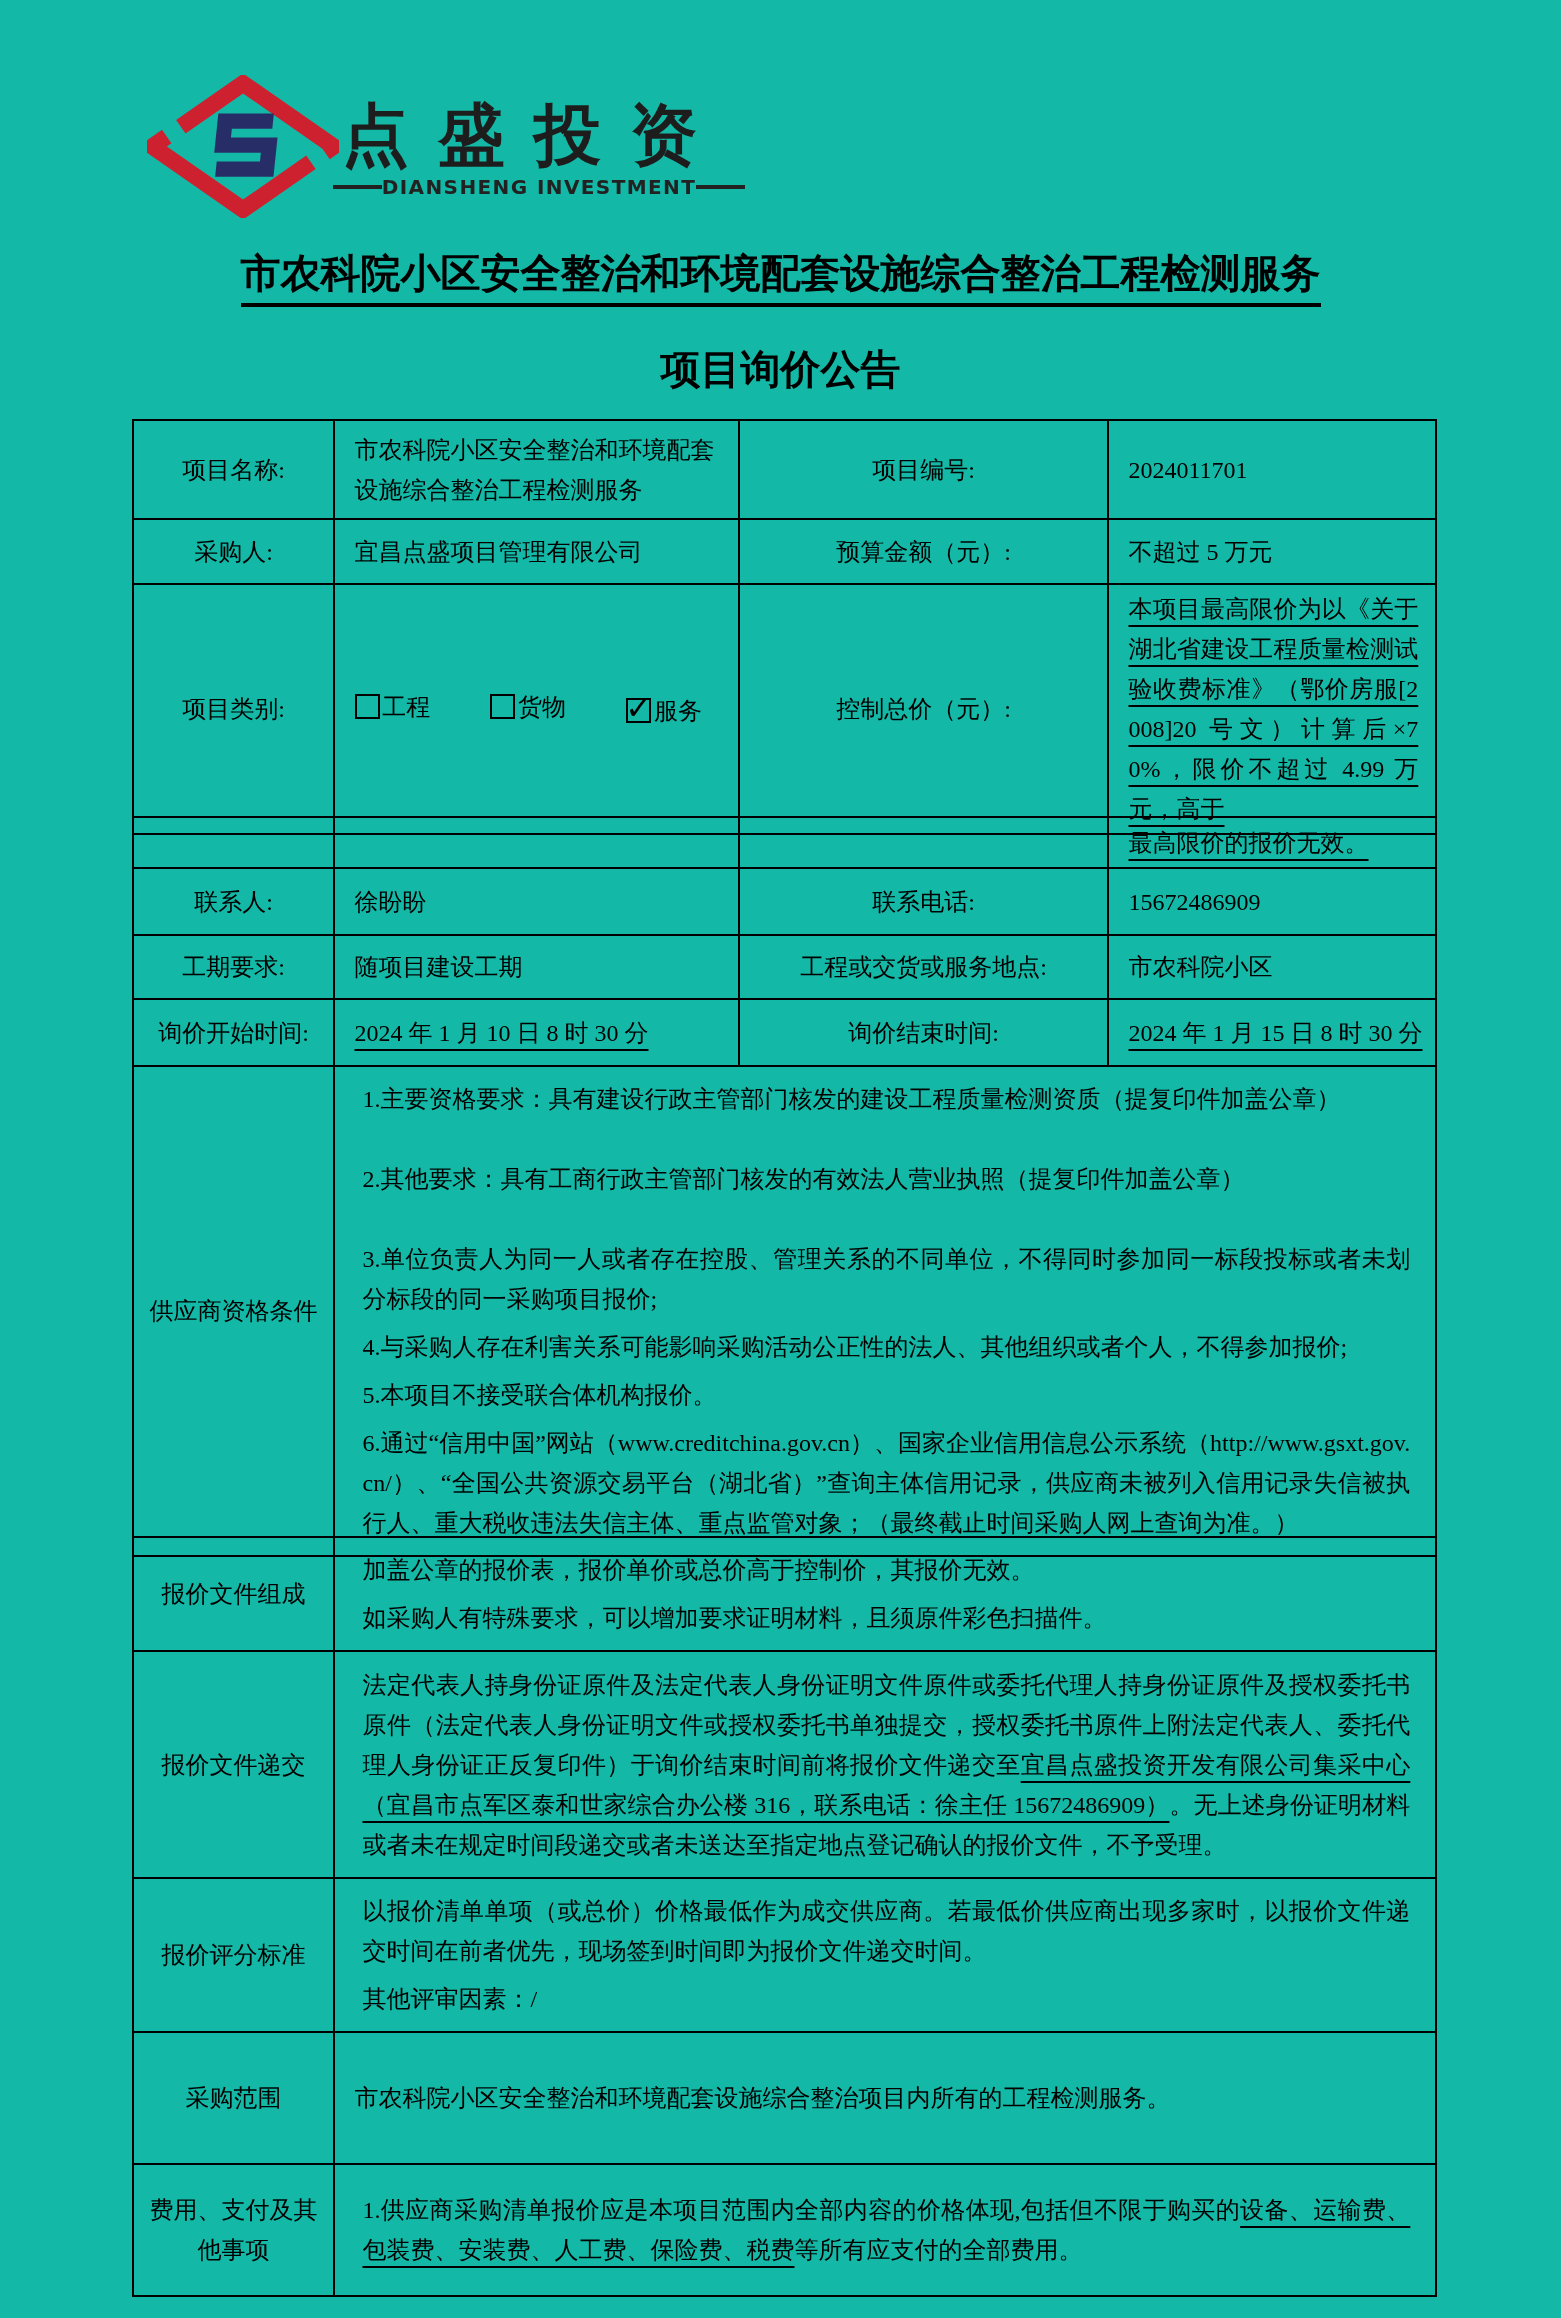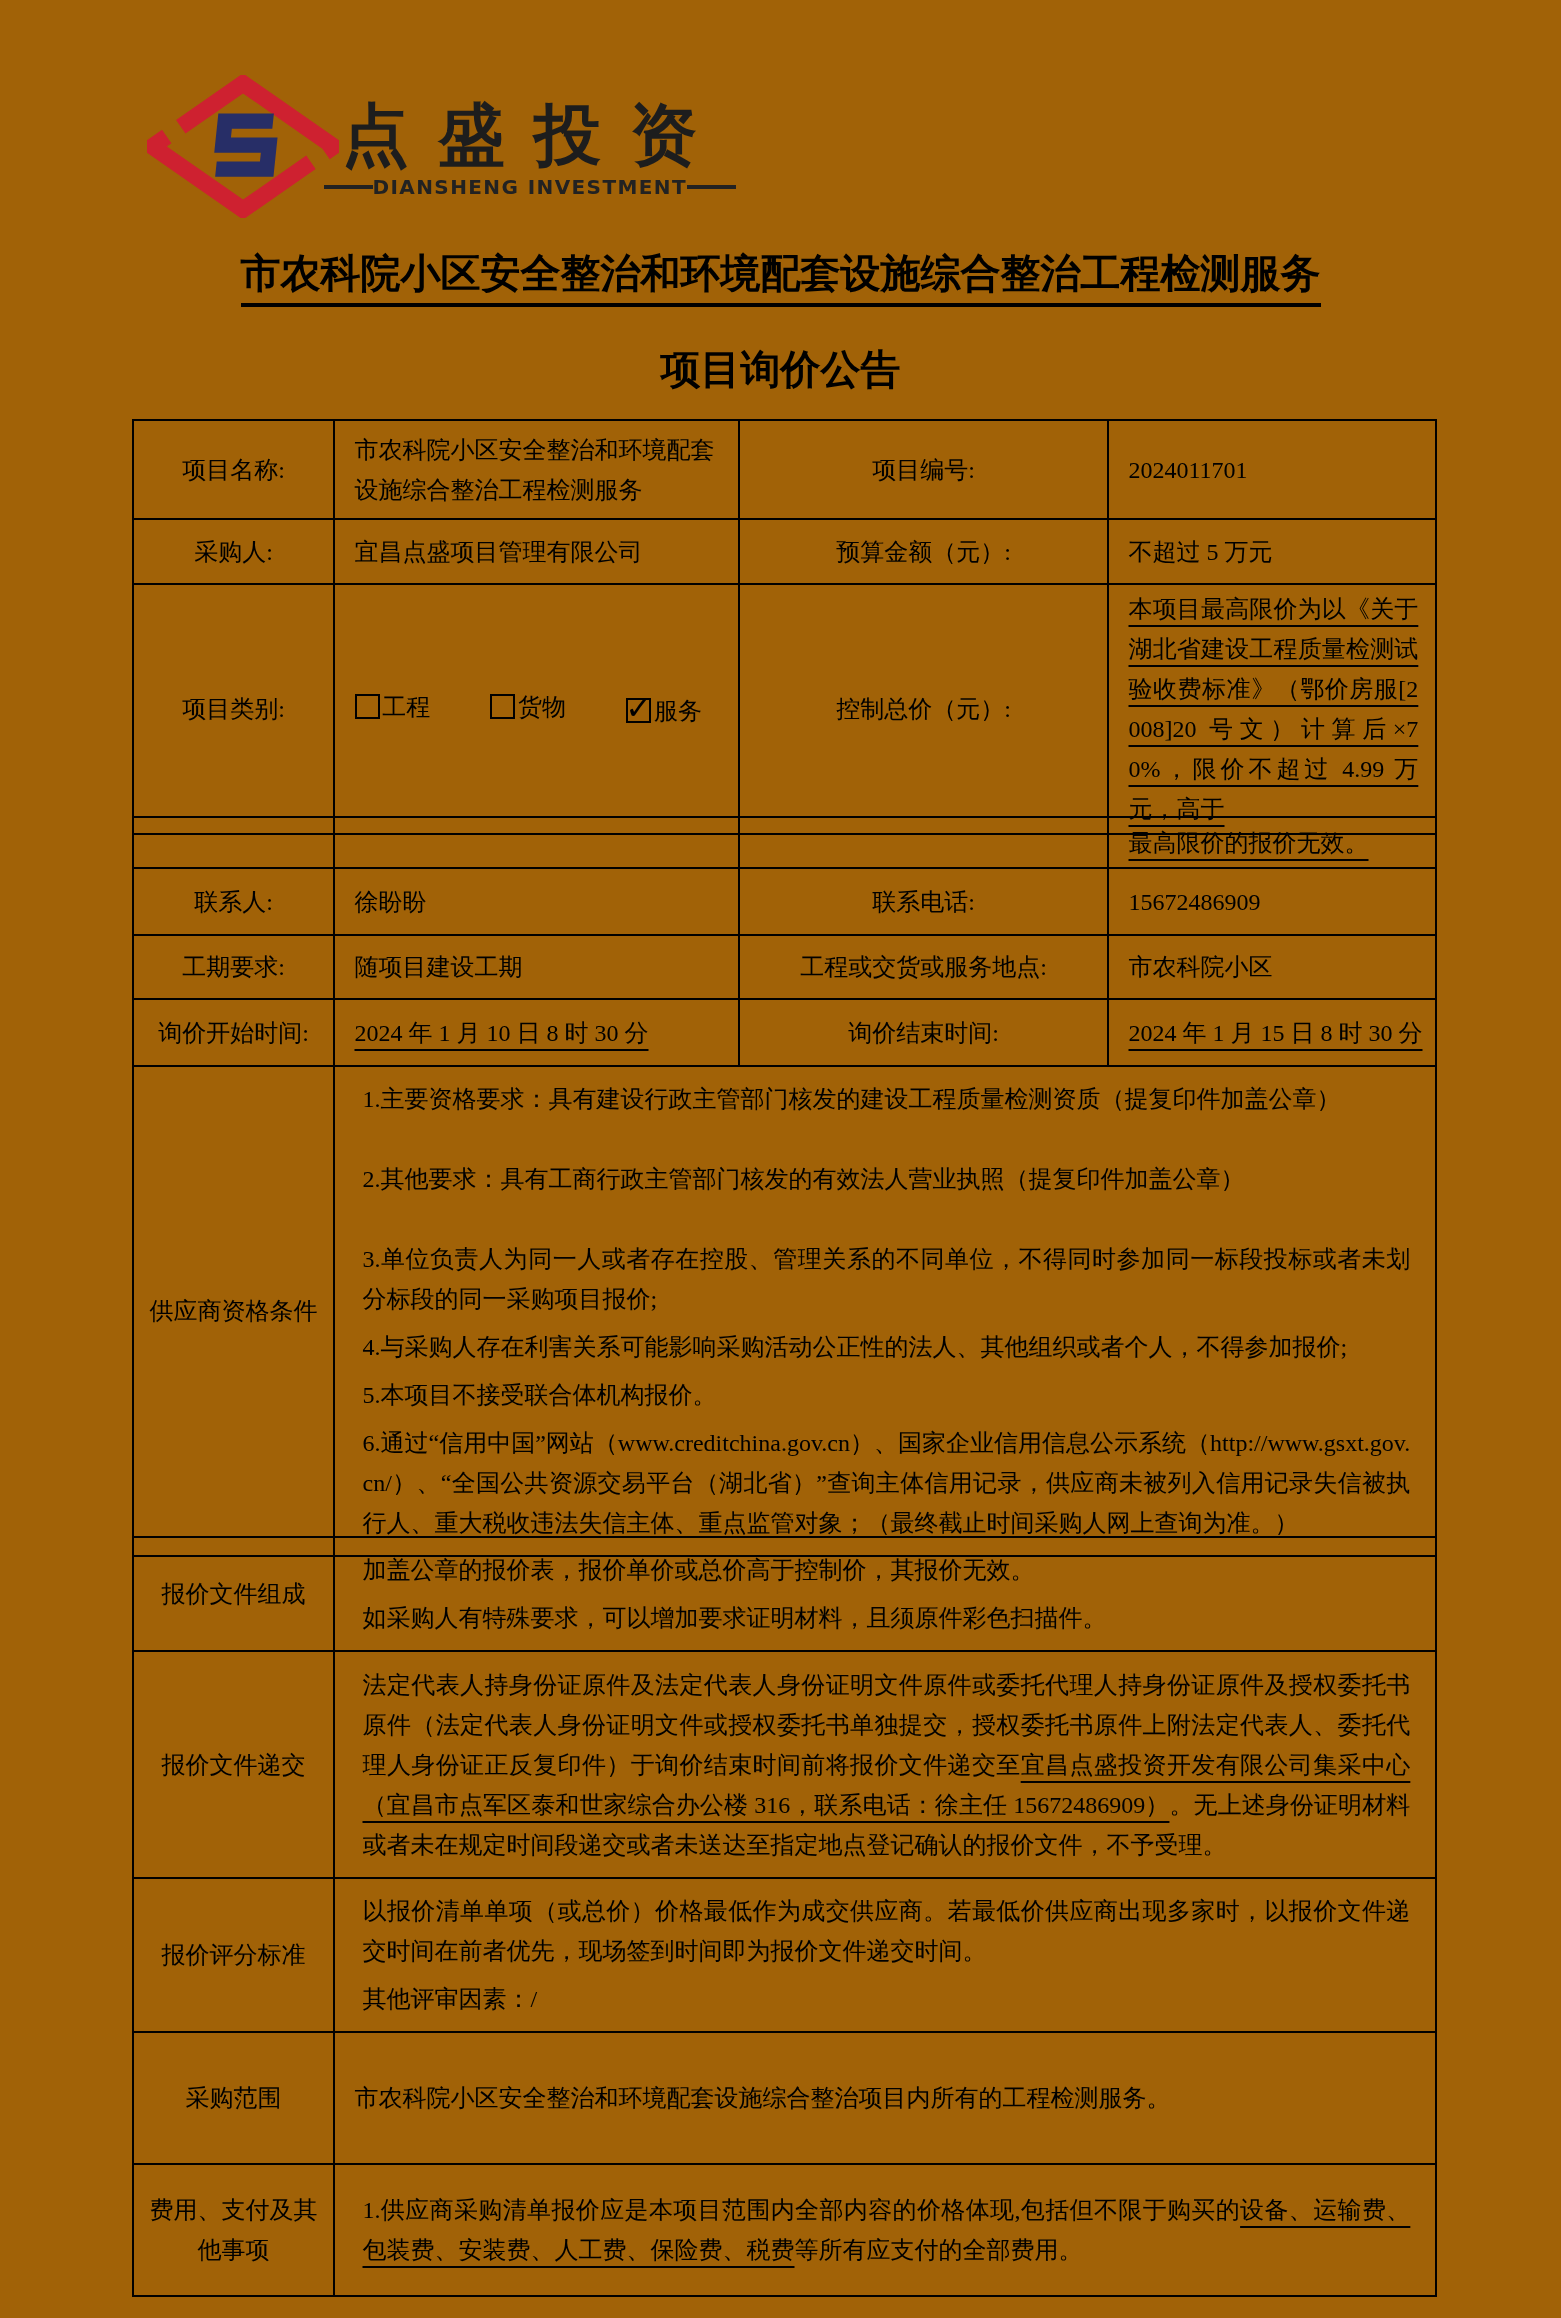--- a/index.html
+++ b/index.html
@@ -1,31 +1,31 @@
 <!DOCTYPE html>
 <html style="font-size:11px"><head>
 <meta charset="utf-8">
 <style>
   html,body { margin:0; padding:0; background:#ffffff; }
   .page {
-    position:relative; width:1561px; height:2319px; background:#a16207;
+    position:relative; width:1561px; height:2319px; background:#14b8a6;
     font-family:"Liberation Serif","DejaVu Serif",serif; color:#000;
     overflow:hidden;
   }
 
   
   .logo-diamond { position:absolute; left:147px; top:75px; width:192px; height:143px; }
   .brand-cn {
     position:absolute; left:342px; top:102px;
     font-family:"DejaVu Sans",sans-serif; font-weight:bold;
     font-size:67px; line-height:1; letter-spacing:29px; color:#1d1d1d; white-space:nowrap;
   }
   .brand-en {
     position:absolute; left:342px; top:175px; width:394px;
-    display:flex; align-items:center; justify-content:flex-end;
+    display:flex; align-items:center; justify-content:center;
     font-family:"DejaVu Sans",sans-serif; font-weight:bold;
     font-size:20px; letter-spacing:1.4px; color:#222; white-space:nowrap;
   }
   .brand-dash { width:49px; height:4.2px; background:#222; flex:0 0 auto; }
 
   
   .doc-title {
     position:absolute; left:0; width:1561px; top:250px; text-align:center;
     font-size:40px; font-weight:bold; line-height:1.2;
   }

